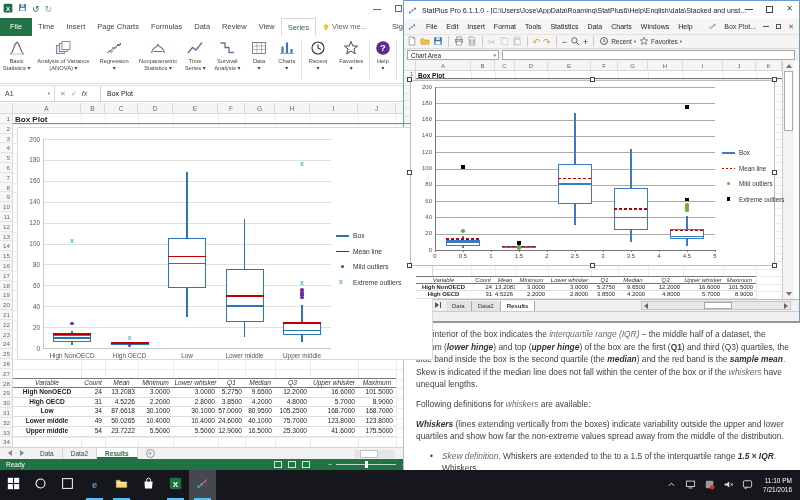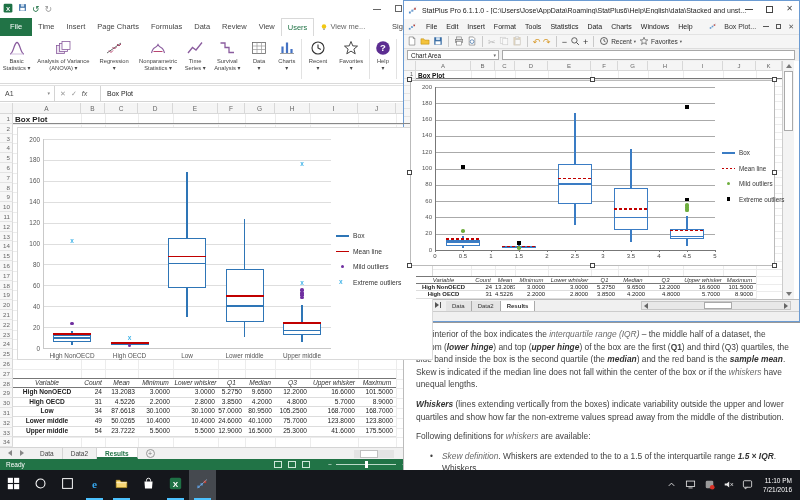--- a/index.html
+++ b/index.html
@@ -104,21 +104,21 @@
     </div>
     <div class="xl-tabs" id="xl-tabs">
         <div class="xl-tab file">File</div>
         <div class="xl-tab ">Time</div>
         <div class="xl-tab ">Insert</div>
         <div class="xl-tab ">Page Charts</div>
         <div class="xl-tab ">Formulas</div>
         <div class="xl-tab ">Data</div>
         <div class="xl-tab ">Review</div>
         <div class="xl-tab ">View</div>
-        <div class="xl-tab active">Users</div>
+        <div class="xl-tab active">Series</div>
         <div class="xl-tab tellme">
           <svg width="8" height="8" viewBox="0 0 16 16">
             <circle cx="8" cy="7" r="4.5" fill="#F2C811"></circle>
             <rect x="6.5" y="11" width="3" height="3" fill="#999"></rect>
           </svg>
           <span>View me...</span>
         </div>
         <div class="xl-tab signin">Sign in</div>
         <div class="">
           <div class="xl-searchbtn">
@@ -556,22 +556,22 @@
       </span>
       <span class="abs" style="right:108px;top:0">−</span>
       <span class="abs" style="right:44px;top:5px;width:60px;height:1px;background:#bcd9c8"></span>
       <span class="abs" style="right:72px;top:2px;width:3px;height:7px;background:#fff"></span>
       <span class="abs" style="right:34px;top:0">+</span>
     </div>
   </div>
 
   <div id="help-doc">
       <div class="help-p"><span><span>The interior of the box indicates the </span><span class="seg-i">interquartile range (IQR)</span><span> – the middle half of a dataset, the bottom (</span><span class="seg-bi">lower hinge</span><span>) and top (</span><span class="seg-bi">upper hinge</span><span>) of the box are the first (</span><span class="seg-b">Q1</span><span>) and third (Q3) quartiles, the blue band inside the box is the second quartile (the </span><span class="seg-bi">median</span><span>) and the red band is the </span><span class="seg-bi">sample mean</span><span>.  Skew is indicated if the median line does not fall within the center of the box or if the </span><span class="seg-i">whiskers</span><span> have unequal lengths.</span></span></div>
+      <div class="help-p"><span><span>Following definitions for </span><span class="seg-i">whiskers</span><span> are available:</span></span></div>
       <div class="help-p"><span><span class="seg-bi">Whiskers</span><span> (lines extending vertically from the boxes) indicate variability outside the upper and lower quartiles and show how far the non-extreme values spread away from the middle of the distribution.</span></span></div>
-      <div class="help-p"><span><span>Following definitions for </span><span class="seg-i">whiskers</span><span> are available:</span></span></div>
       <div class="help-li">
         <span class="bul">•</span>
         <span><span class="seg-i">Skew definition</span><span>. Whiskers are extended to the to a 1.5 of the interquartile range </span><span class="seg-bi">1.5 × IQR</span><span>. Whiskers.</span></span>
       </div>
     </div>
 
   <div id="statplus-window">
     <div class="sp-titlebar">
       <span id="sp-appicon" style="margin:0 4px 0 4px;display:flex">
           <svg width="10" height="10" viewBox="0 0 16 16">

